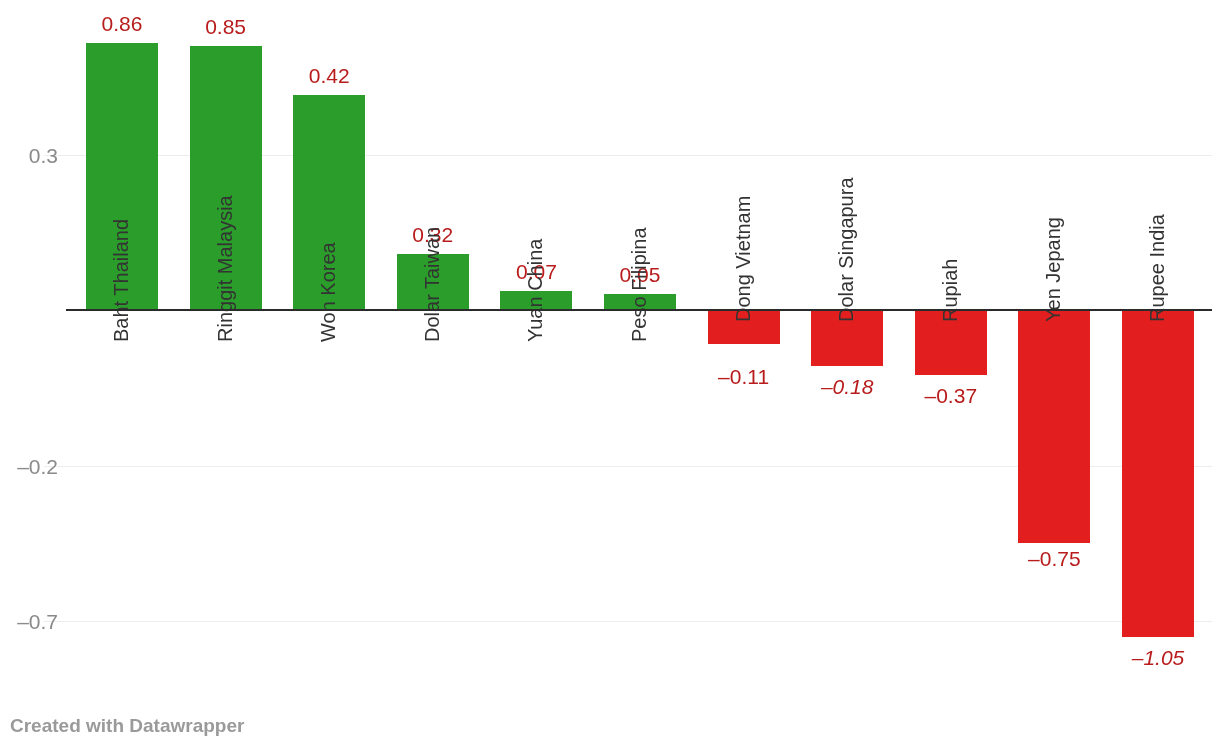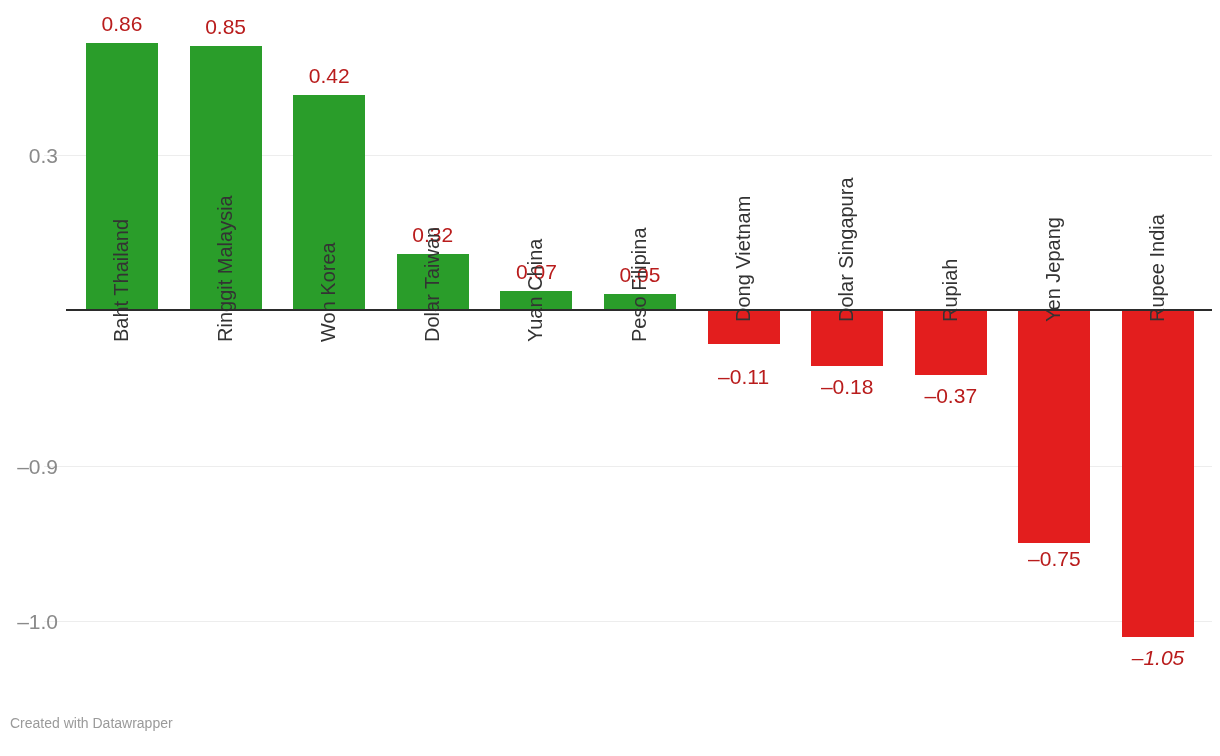--- a/index.html
+++ b/index.html
@@ -36,40 +36,40 @@
   
   .clabel{
     position:absolute;font-size:20px;color:#333333;line-height:1;
     white-space:nowrap;transform-origin:left bottom;
     transform:rotate(-90deg);
   }
 
   
   #footer{
     position:absolute;left:10px;top:716px;
-    font-size:14px;color:#9a9a9a;line-height:1;white-space:nowrap;
+    font-size:19px;color:#9a9a9a;line-height:1;white-space:nowrap;font-weight:bold;
   }
 </style>
 </head>
 <body>
 
 <div id="chart-root">
   <div id="gridlines">
       <div class="gridline" style="top: 154.5px;"></div>
       <div class="tick-stub" style="top: 154.5px;"></div>
       <div class="gridline" style="top: 465.5px;"></div>
       <div class="tick-stub" style="top: 465.5px;"></div>
       <div class="gridline" style="top: 621px;"></div>
       <div class="tick-stub" style="top: 621px;"></div>
       <div class="gridline zero" style="top: 309px;"></div>
     </div>
   <div id="yticks">
       <div class="ytick" style="top: 154.5px;">0.3</div>
-      <div class="ytick" style="top: 465.5px;">–0.9</div>
-      <div class="ytick" style="top: 621px;">–1.0</div>
+      <div class="ytick" style="top: 465.5px;">–0.2</div>
+      <div class="ytick" style="top: 621px;">–0.7</div>
     </div>
   <div id="bars">
       <div class="bar pos" style="left: 86px; width: 72px; top: 42.54px; height: 267.46px; background: rgb(42, 157, 42);"></div>
       <div class="bar pos" style="left: 189.6px; width: 72px; top: 45.65px; height: 264.35px; background: rgb(42, 157, 42);"></div>
       <div class="bar pos" style="left: 293.2px; width: 72px; top: 95.41px; height: 214.59px; background: rgb(42, 157, 42);"></div>
       <div class="bar pos" style="left: 396.8px; width: 72px; top: 254.02px; height: 55.98px; background: rgb(42, 157, 42);"></div>
       <div class="bar pos" style="left: 500.4px; width: 72px; top: 291.34px; height: 18.66px; background: rgb(42, 157, 42);"></div>
       <div class="bar pos" style="left: 604px; width: 72px; top: 294.45px; height: 15.55px; background: rgb(42, 157, 42);"></div>
       <div class="bar neg" style="left: 707.6px; width: 72px; top: 310px; height: 34.21px; background: rgb(227, 30, 30);"></div>
       <div class="bar neg" style="left: 811.2px; width: 72px; top: 310px; height: 55.98px; background: rgb(227, 30, 30);"></div>
@@ -78,21 +78,21 @@
       <div class="bar neg" style="left: 1122px; width: 72px; top: 310px; height: 326.55px; background: rgb(227, 30, 30);"></div>
     </div>
   <div id="vlabels">
       <div class="vlabel" style="left: 66px; width: 112px; top: 12.54px;">0.86</div>
       <div class="vlabel" style="left: 169.6px; width: 112px; top: 15.65px;">0.85</div>
       <div class="vlabel" style="left: 273.2px; width: 112px; top: 65.41px;">0.42</div>
       <div class="vlabel" style="left: 376.8px; width: 112px; top: 224.02px;">0.32</div>
       <div class="vlabel" style="left: 480.4px; width: 112px; top: 261.34px;">0.07</div>
       <div class="vlabel" style="left: 584px; width: 112px; top: 264.45px;">0.05</div>
       <div class="vlabel" style="left: 687.6px; width: 112px; top: 354.21px; margin-top: 12px;">–0.11</div>
-      <div class="vlabel" style="left: 791.2px; width: 112px; top: 375.98px;">–0.18</div>
+      <div class="vlabel" style="left: 791.2px; width: 112px; top: 375.98px; font-style: italic;">–0.18</div>
       <div class="vlabel" style="left: 894.8px; width: 112px; top: 385.31px;">–0.37</div>
       <div class="vlabel" style="left: 998.4px; width: 112px; top: 548px;">–0.75</div>
       <div class="vlabel" style="left: 1102px; width: 112px; top: 646.55px; font-style: italic;">–1.05</div>
     </div>
   <div id="clabels">
       <div class="clabel" style="left: 131px; top: 322px;">Baht Thailand</div>
       <div class="clabel" style="left: 234.6px; top: 322px;">Ringgit Malaysia</div>
       <div class="clabel" style="left: 338.2px; top: 322px;">Won Korea</div>
       <div class="clabel" style="left: 441.8px; top: 322px;">Dolar Taiwan</div>
       <div class="clabel" style="left: 545.4px; top: 322px;">Yuan China</div>

